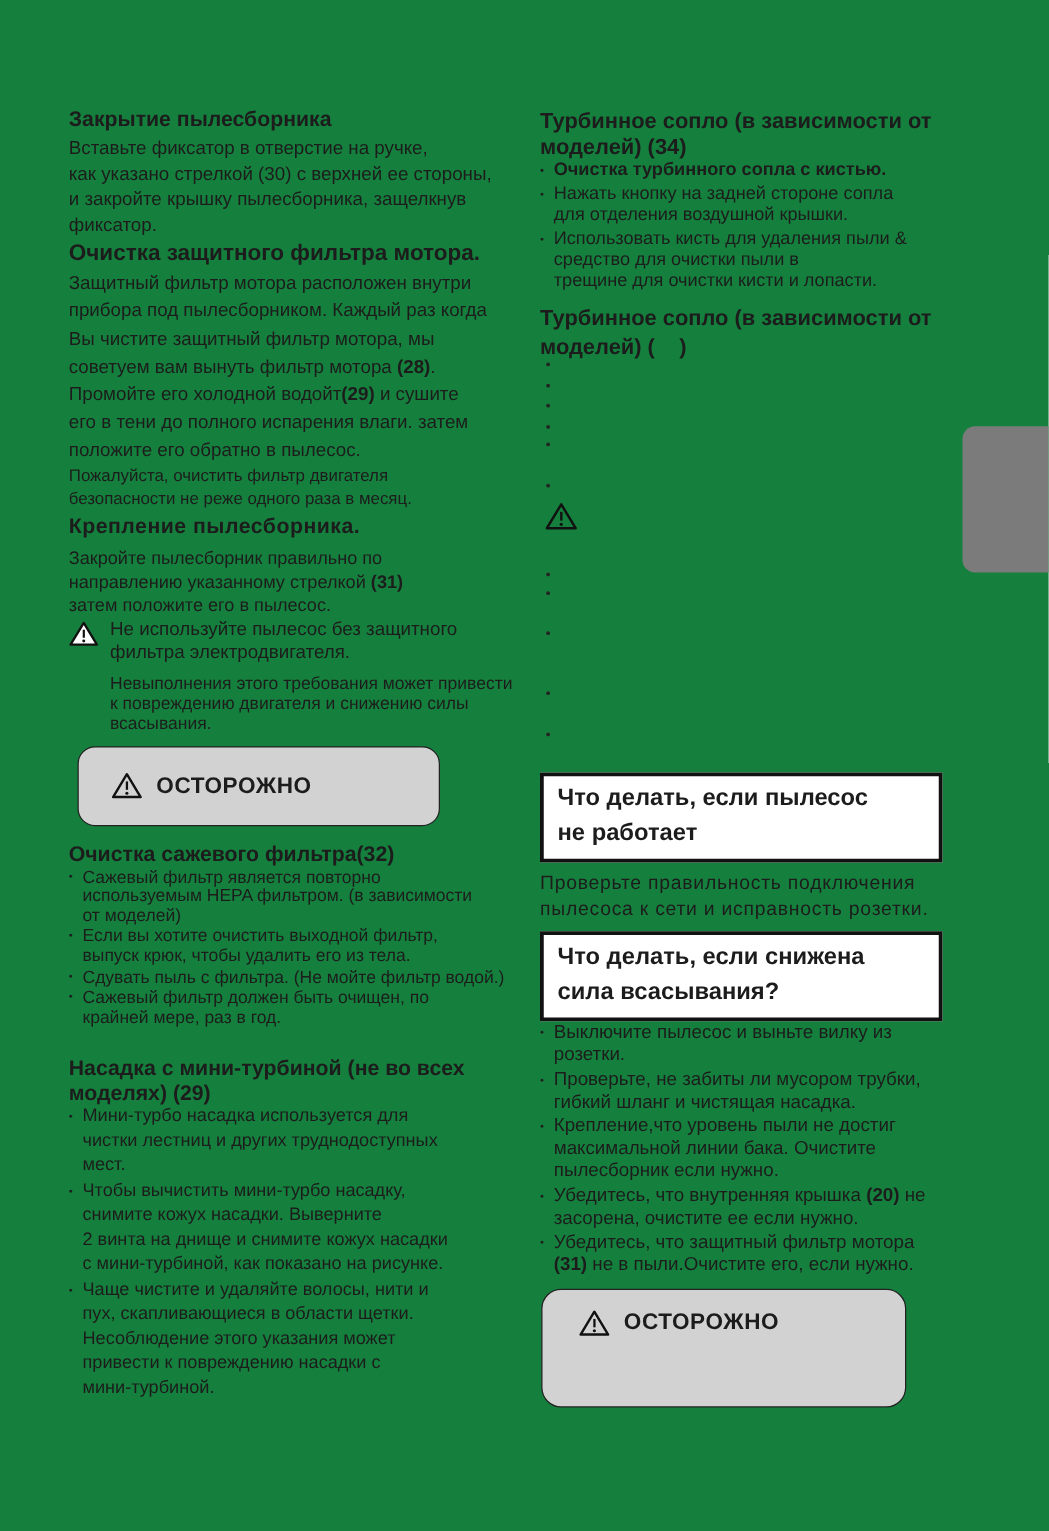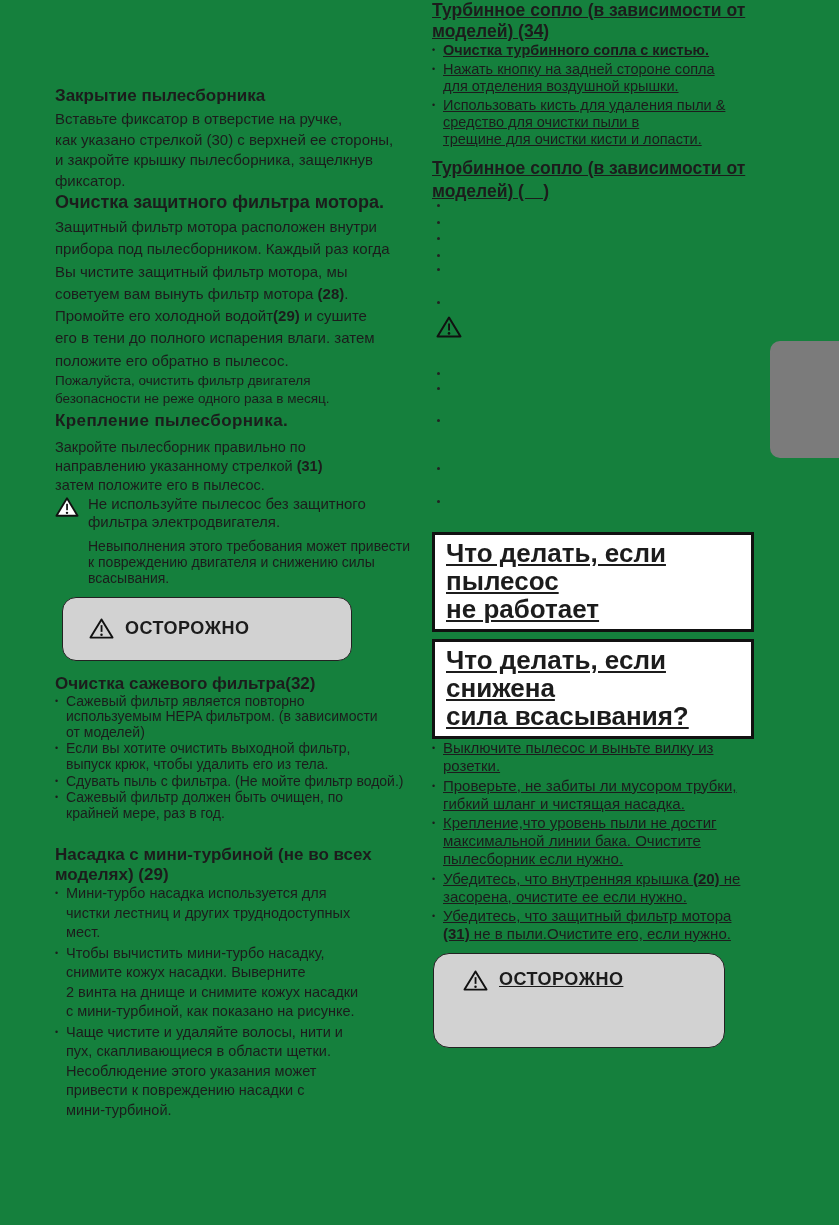--- a/index.html
+++ b/index.html
@@ -3,21 +3,21 @@
 <meta charset="utf-8">
 <style>
   html,body{margin:0;padding:0;background:#fff;}
   .page{position:relative;width:839px;height:1225px;background:#15803d;overflow:hidden;
         font-family:"Liberation Sans","DejaVu Sans",sans-serif;color:#1c1c1c;}
   .t{white-space:pre-line;}
   .b{font-weight:700;}
 
   
   .col-left{position:absolute;left:55px;top:0;width:378px;padding-top:86px;}
-  .col-right{position:absolute;left:432px;top:0;width:350px;text-decoration:underline;}
+  .col-right{position:absolute;left:432px;top:0;width:350px;padding-top:86px;}
 
   
   .h{font-weight:700;margin:0;}
   .h-s1{font-size:17px;line-height:20px;}
   .h-s2{font-size:18px;line-height:22px;}
   .h-s3{font-size:17px;line-height:21px;margin-top:3px;letter-spacing:.4px;}
   .h-s4{font-size:17px;line-height:20px;margin-top:13px;}
   .h-s5{font-size:17px;line-height:19.5px;margin-top:24px;}
   .h-r1{font-size:17.5px;line-height:21px;}
   .h-r2{font-size:17.5px;line-height:22.5px;margin-top:9px;}
@@ -52,21 +52,21 @@
   
   .caution{box-sizing:border-box;background:#d2d2d2;border:1.5px solid #222;
            display:flex;align-items:center;gap:11px;}
   .caution-label{font-size:18px;font-weight:700;letter-spacing:.5px;}
   .caution-left{width:290px;height:64px;border-radius:14px;margin-top:10px;margin-left:7px;padding-left:26px;}
   .caution-right{width:292px;height:95px;border-radius:16px;margin-top:10px;margin-left:1px;
                  align-items:flex-start;padding:15px 0 0 29px;}
 
   
   .faq-box{box-sizing:border-box;width:322px;border:3px solid #111;background:#fff;padding:4px 11px 6px 11px;}
-  .faq-box .faq-title{font-size:26px;line-height:28px;font-weight:700;margin:0;}
+  .faq-box .faq-title{font-size:19px;line-height:28px;font-weight:700;margin:0;}
   .faq2{margin-top:7px;}
 
   
   .empty-zone{position:relative;height:330px;}
   .dot{position:absolute;left:5px;width:3px;height:3px;background:#222;border-radius:50%;}
   .empty-zone .tri{position:absolute;left:4px;top:113px;}
 
   
   .side-tab{position:absolute;right:0;top:341px;width:69px;height:117px;background:#7b7b7b;
             border-radius:10px 0 0 10px;}
@@ -190,20 +190,22 @@
       <span class="dot" style="top:185px"></span>
       <span class="dot" style="top:217px"></span>
       <span class="dot" style="top:265px"></span>
       <span class="dot" style="top:298px"></span>
     </div>
 
     <div class="faq-box">
       <p class="faq-title t">Что делать, если пылесос
 не работает</p>
     </div>
+    <p class="p p-faq t">Проверьте правильность подключения
+пылесоса к сети и исправность розетки.</p>
 
     <div class="faq-box faq2">
       <p class="faq-title t">Что делать, если снижена
 сила всасывания?</p>
     </div>
     <ul class="bullets ul-faq2">
       <li class="t">Выключите пылесос и выньте вилку из
 розетки.</li>
       <li class="t">Проверьте, не забиты ли мусором трубки,
 гибкий шланг и чистящая насадка.</li>

